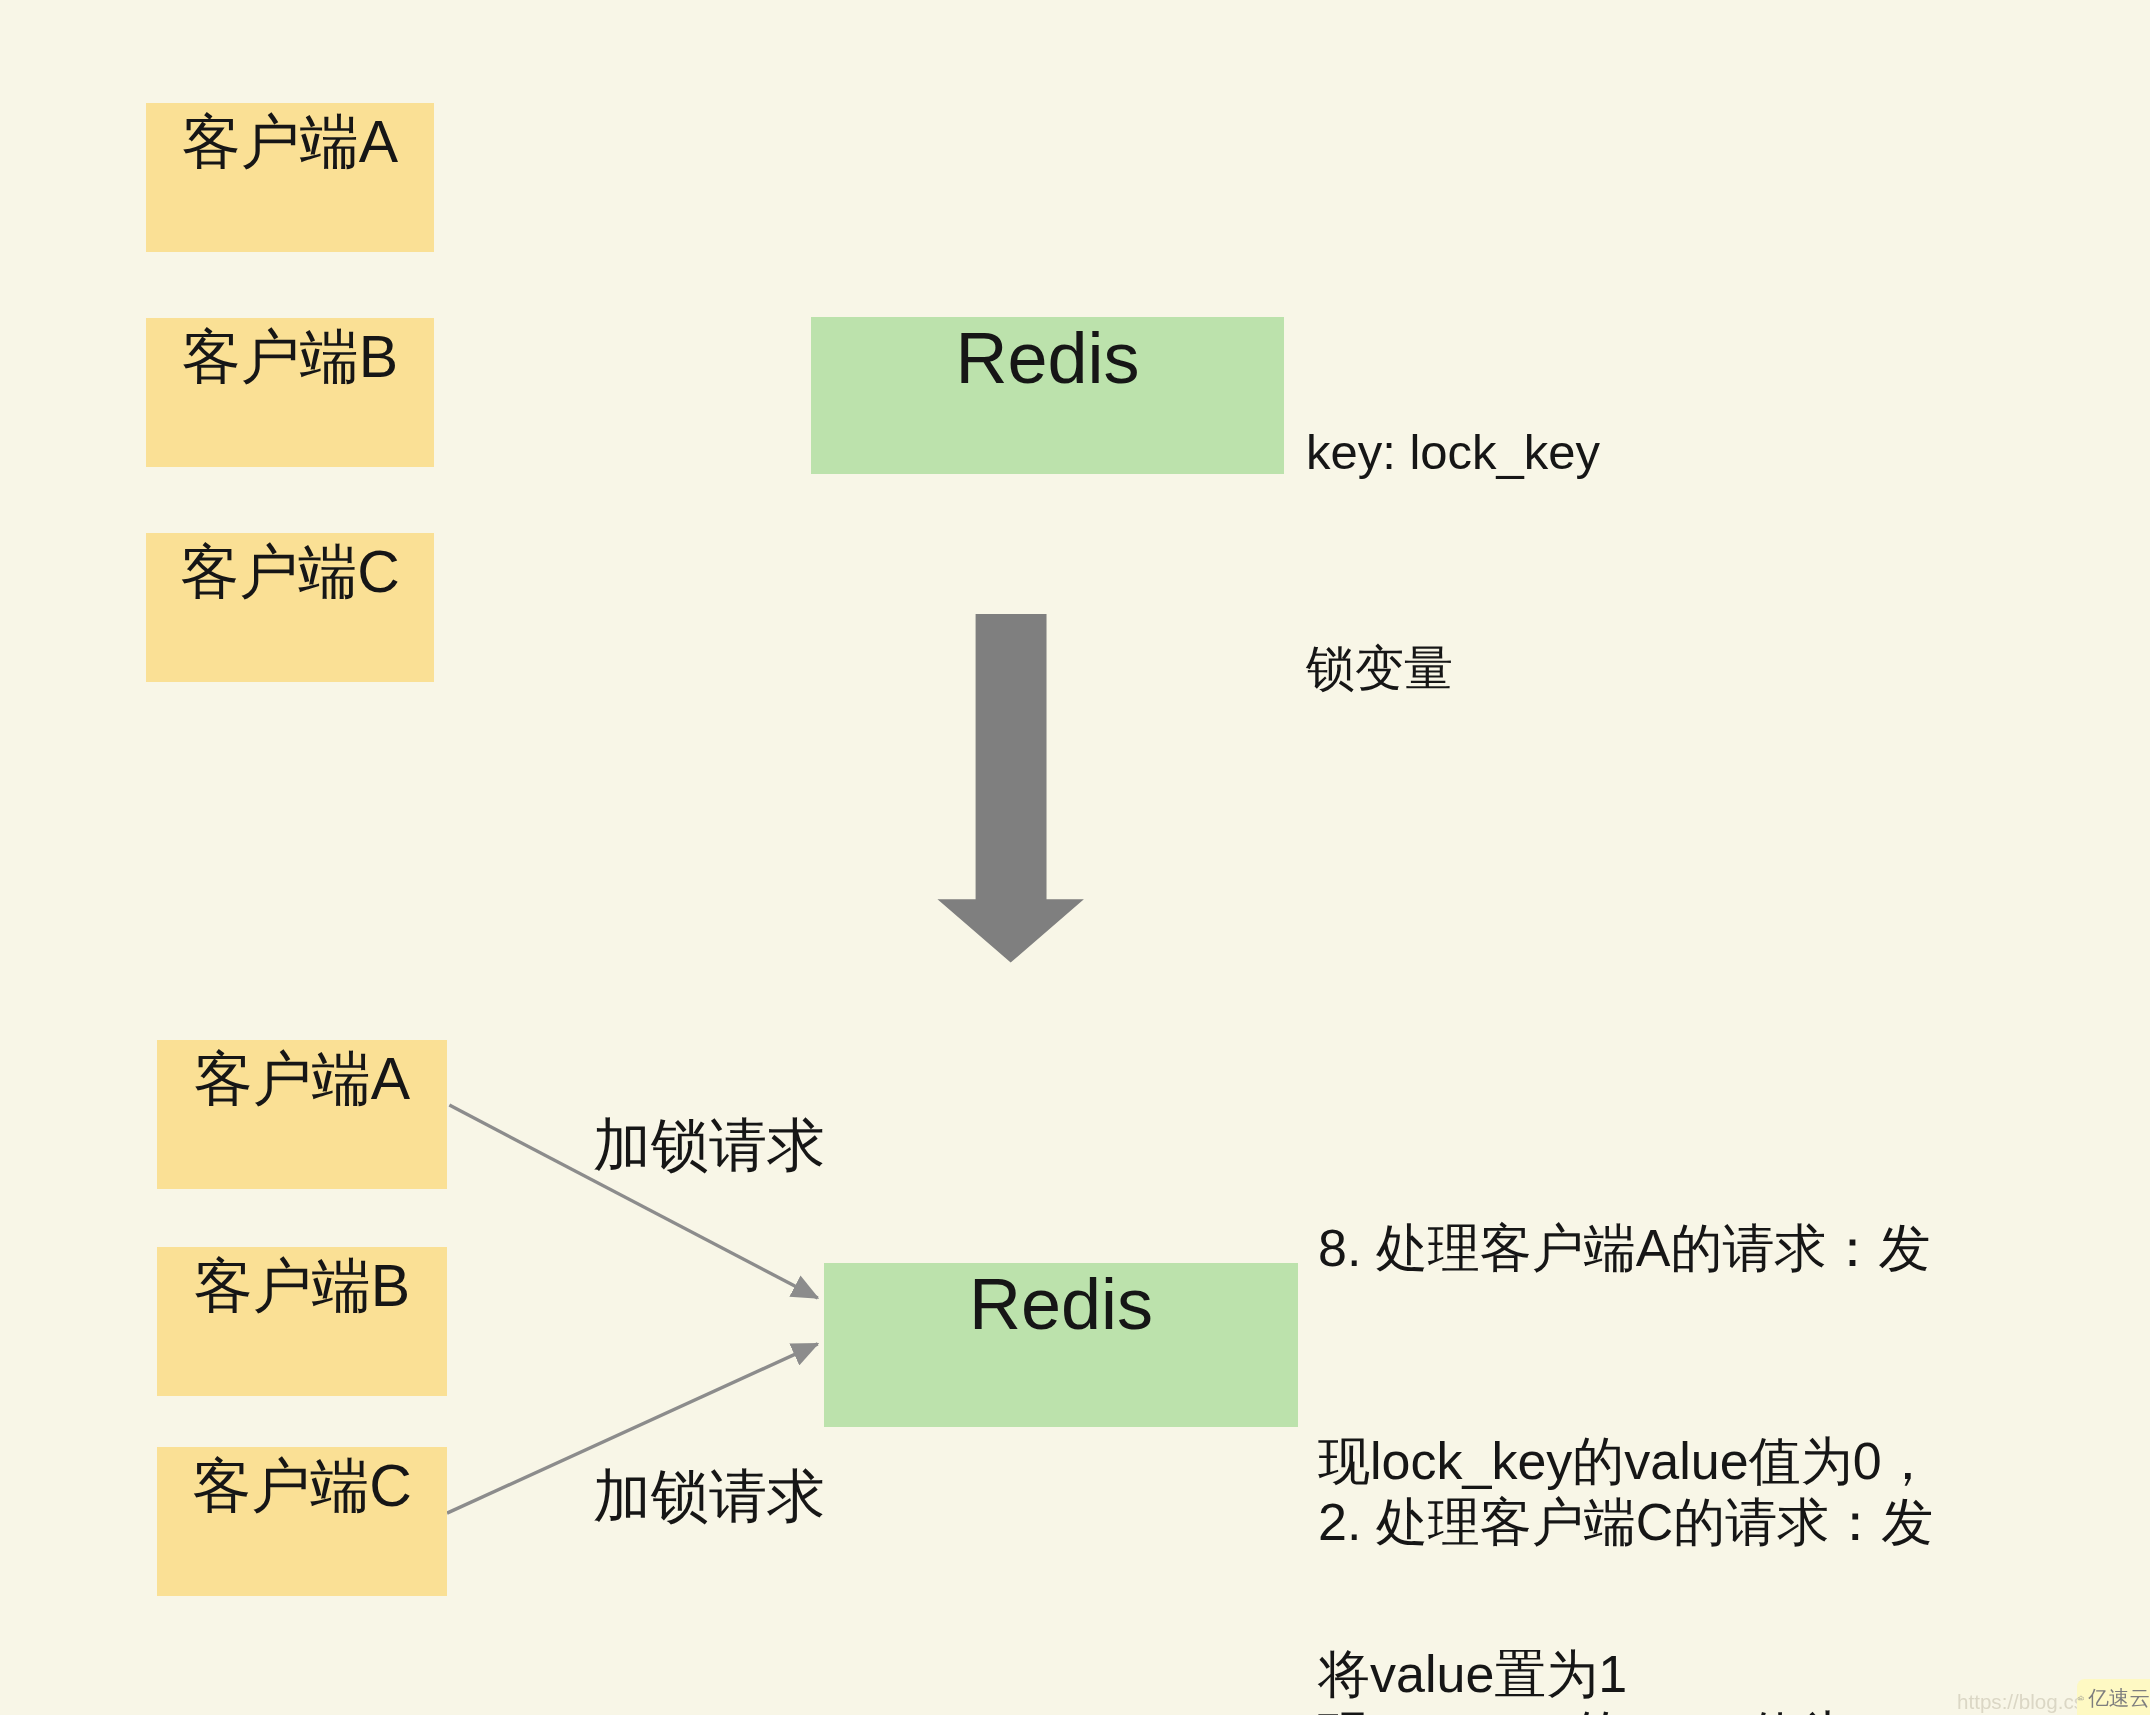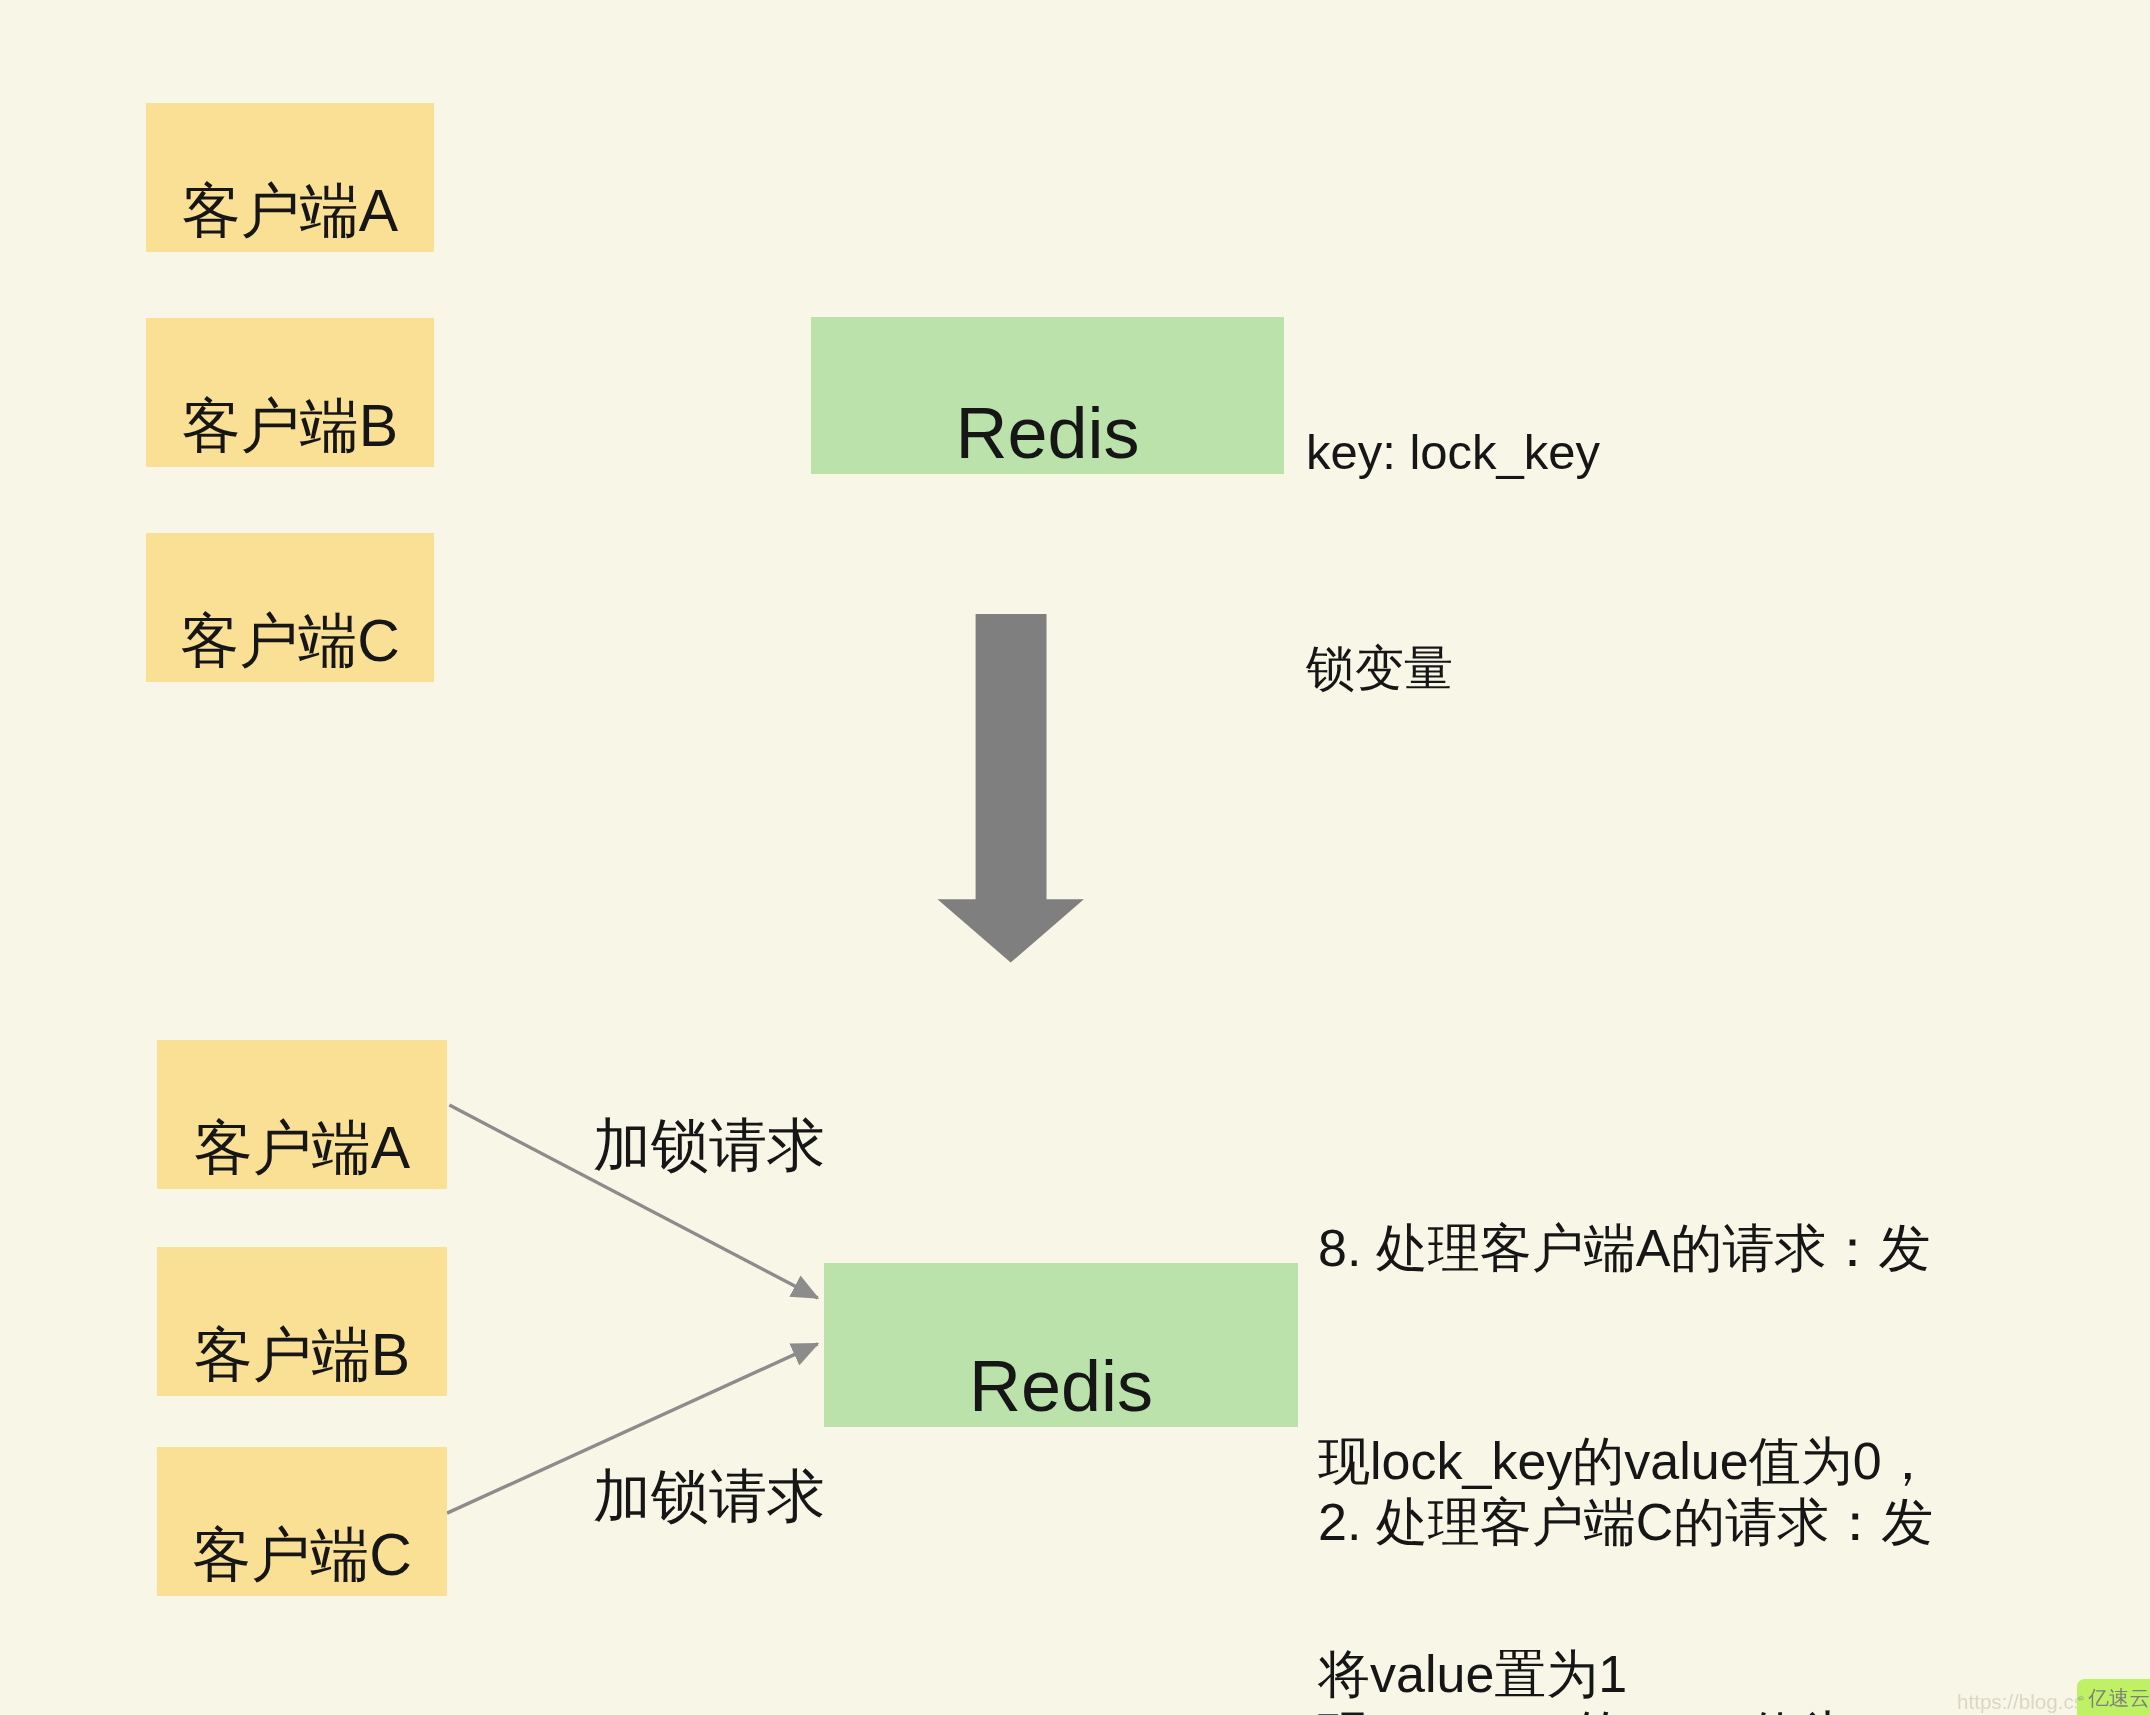--- a/index.html
+++ b/index.html
@@ -12,21 +12,21 @@
     width: 2151px;
     height: 1716px;
     background: #F8F6E7;
     font-family: "Liberation Sans", sans-serif;
     color: #161616;
     overflow: hidden;
   }
   .box {
     position: absolute;
     display: flex;
-    align-items: flex-end;
+    align-items: flex-start;
     justify-content: center;
     white-space: nowrap;
   }
   .client-box {
     background: #FAE095;
     font-size: 59px;
   }
   .redis-box {
     background: #BCE2AC;
     font-size: 72px;
@@ -86,21 +86,21 @@
     font-size: 20.6px;
     color: #DBD7C5;
     white-space: nowrap;
   }
   .brand-badge {
     position: absolute;
     left: 2077px;
     top: 1679px;
     width: 73px;
     height: 37px;
-    background: #bef264;
+    background: #fef9c3;
     border-radius: 7.6px 0 0 0;
     display: flex;
     align-items: center;
     justify-content: center;
     gap: 3.8px;
     color: #7E7E7E;
     font-size: 20.6px;
     white-space: nowrap;
   }
 </style>

